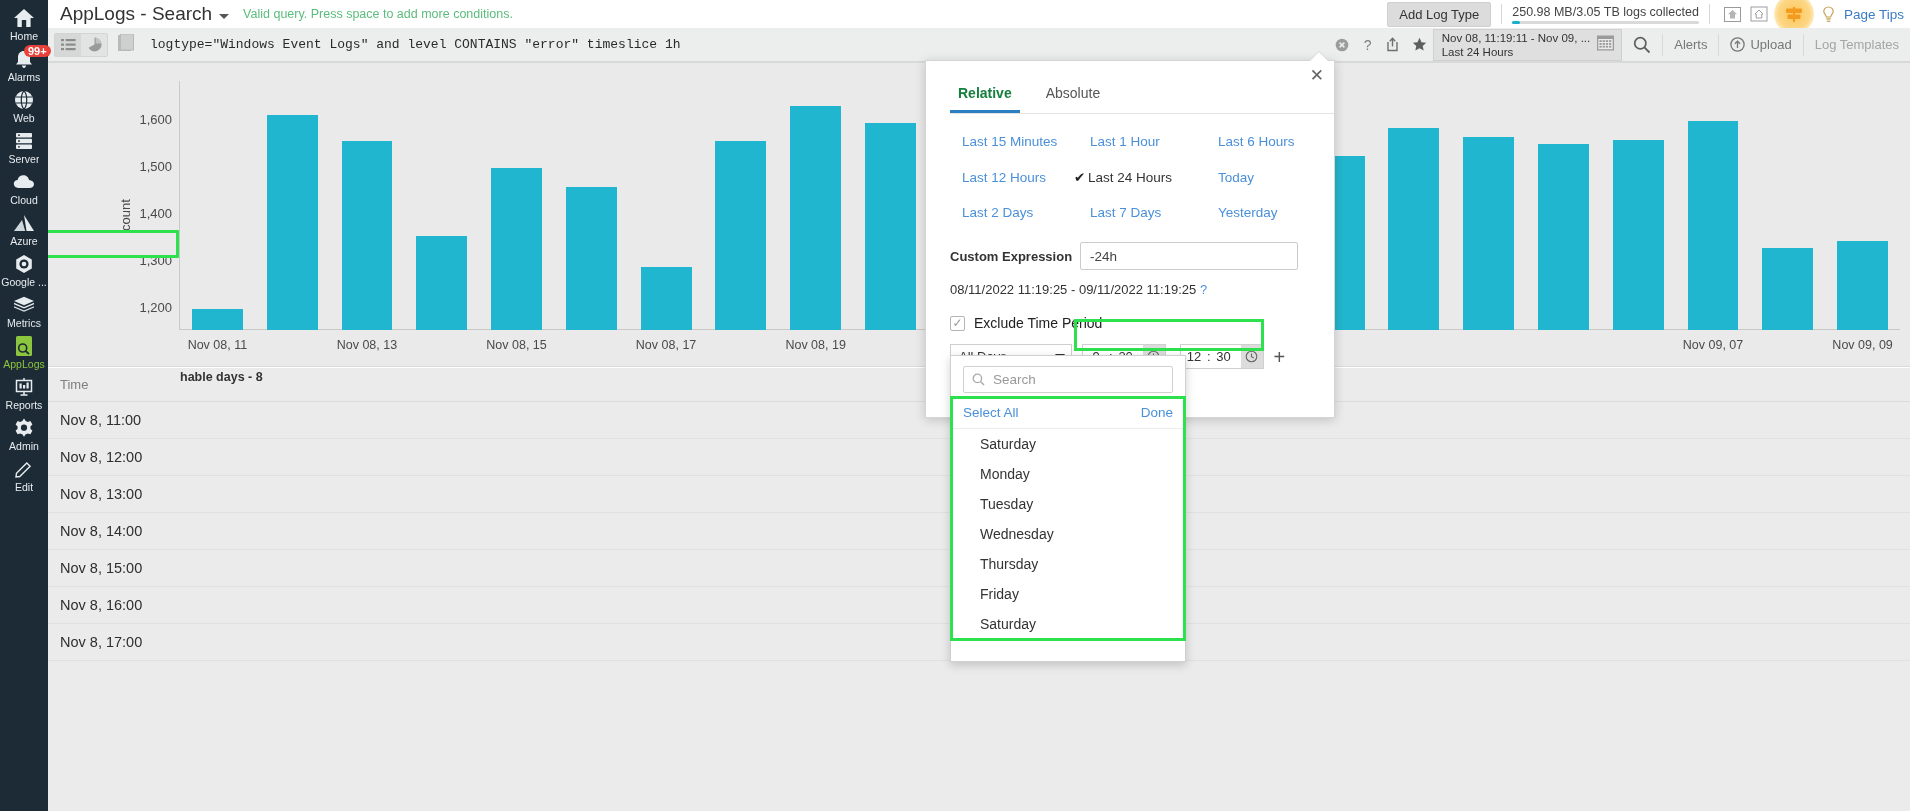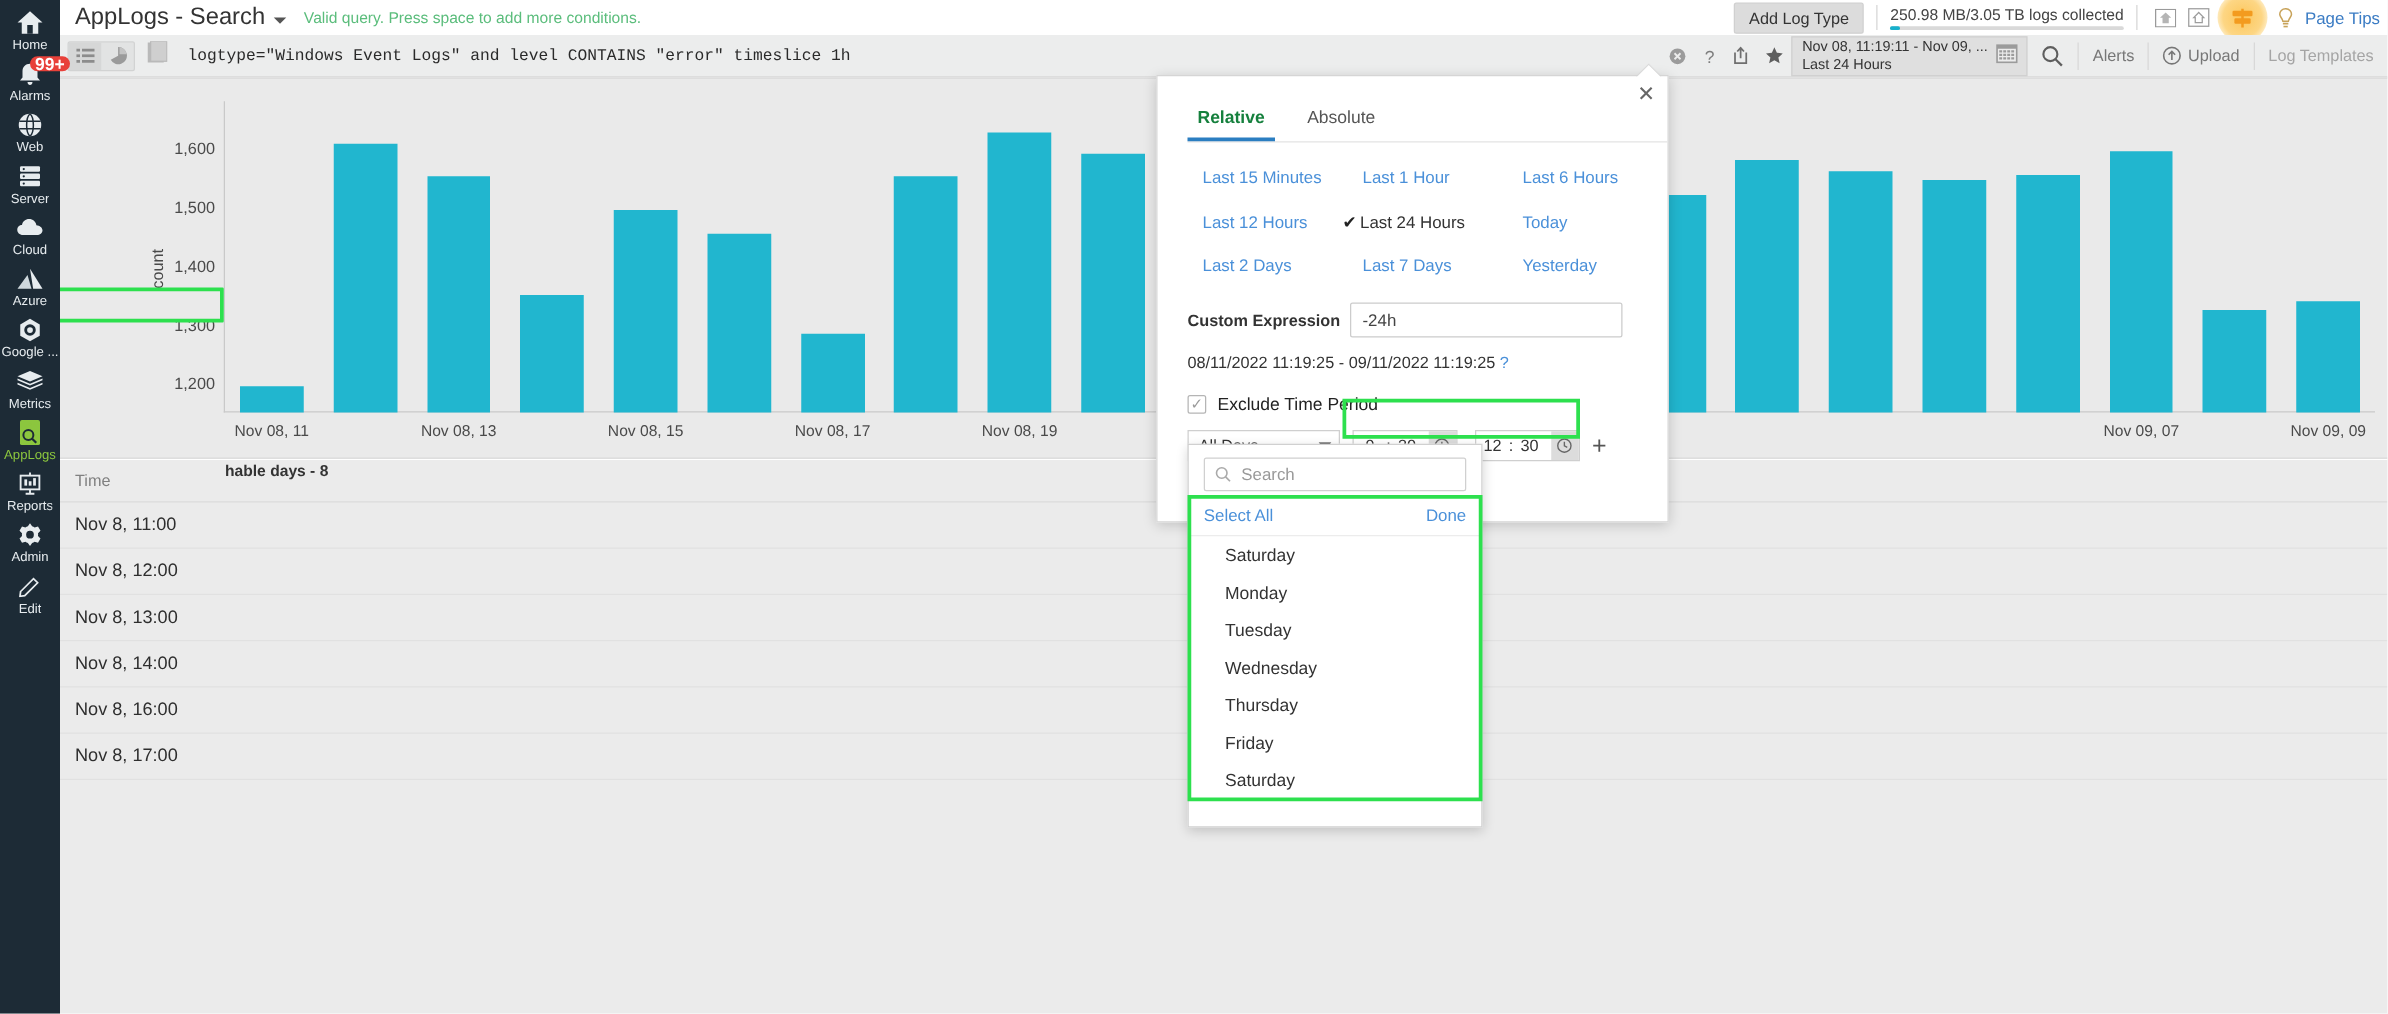--- a/index.html
+++ b/index.html
@@ -33,21 +33,21 @@
   .nav-item .nav-ico { height: 20px; display:flex; align-items:center; justify-content:center; }
   .nav-item .nav-lbl {
     font-size: 10.5px; line-height: 12px; margin-top: 2px;
     white-space: nowrap; overflow: hidden; max-width: 48px; text-align: center;
   }
   .nav-item.active .nav-lbl { color: #8cc63e; }
   .nav-item.active svg * { fill: #8cc63e; }
   .badge {
     position: absolute; top: 0px; left: 24px;
     background: #e8413a; color: #fff;
-    font-size: 14px; line-height: 12px;
+    font-size: 11px; line-height: 12px;
     border-radius: 7px; padding: 0 4px;
     font-weight: bold;
   }
 
   
   #header {
     position: absolute; left: 48px; top: 0; right: 0; height: 28px;
     background: #ffffff;
     display: flex; align-items: center;
   }
@@ -546,20 +546,23 @@
       <div class="res-row">
         <div class="cell">Nov 8, 12:00</div>
       </div>
       <div class="res-row">
         <div class="cell">Nov 8, 13:00</div>
       </div>
       <div class="res-row">
         <div class="cell">Nov 8, 14:00</div>
       </div>
       <div class="res-row">
+        <div class="cell">Nov 8, 15:00</div>
+      </div>
+      <div class="res-row">
         <div class="cell">Nov 8, 16:00</div>
       </div>
       <div class="res-row">
         <div class="cell">Nov 8, 17:00</div>
       </div>
     </div>
 </div>
 
 <div id="picker-pointer"></div>
 <div id="picker">

